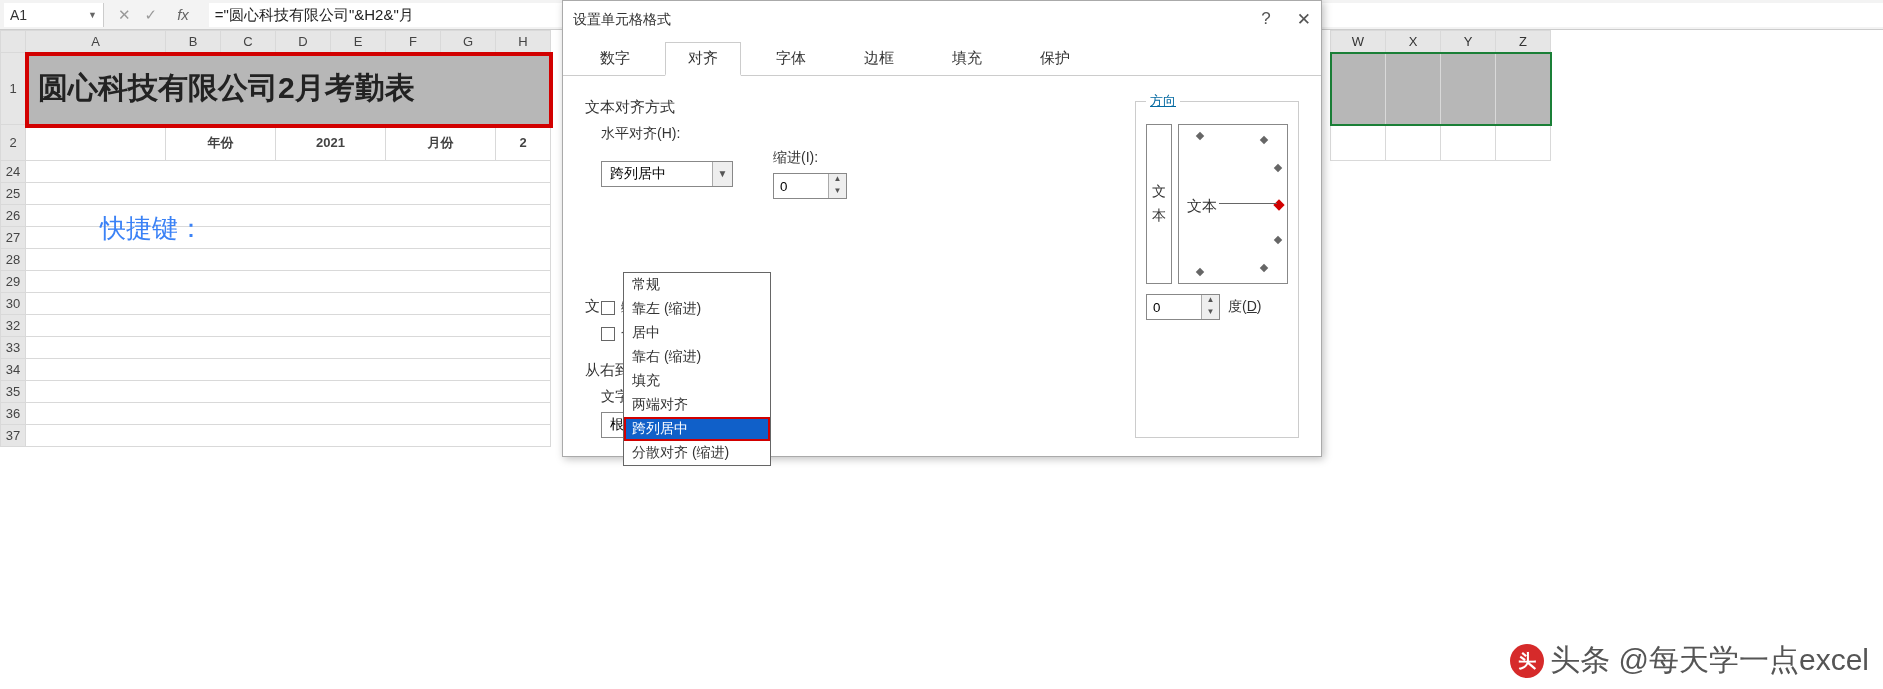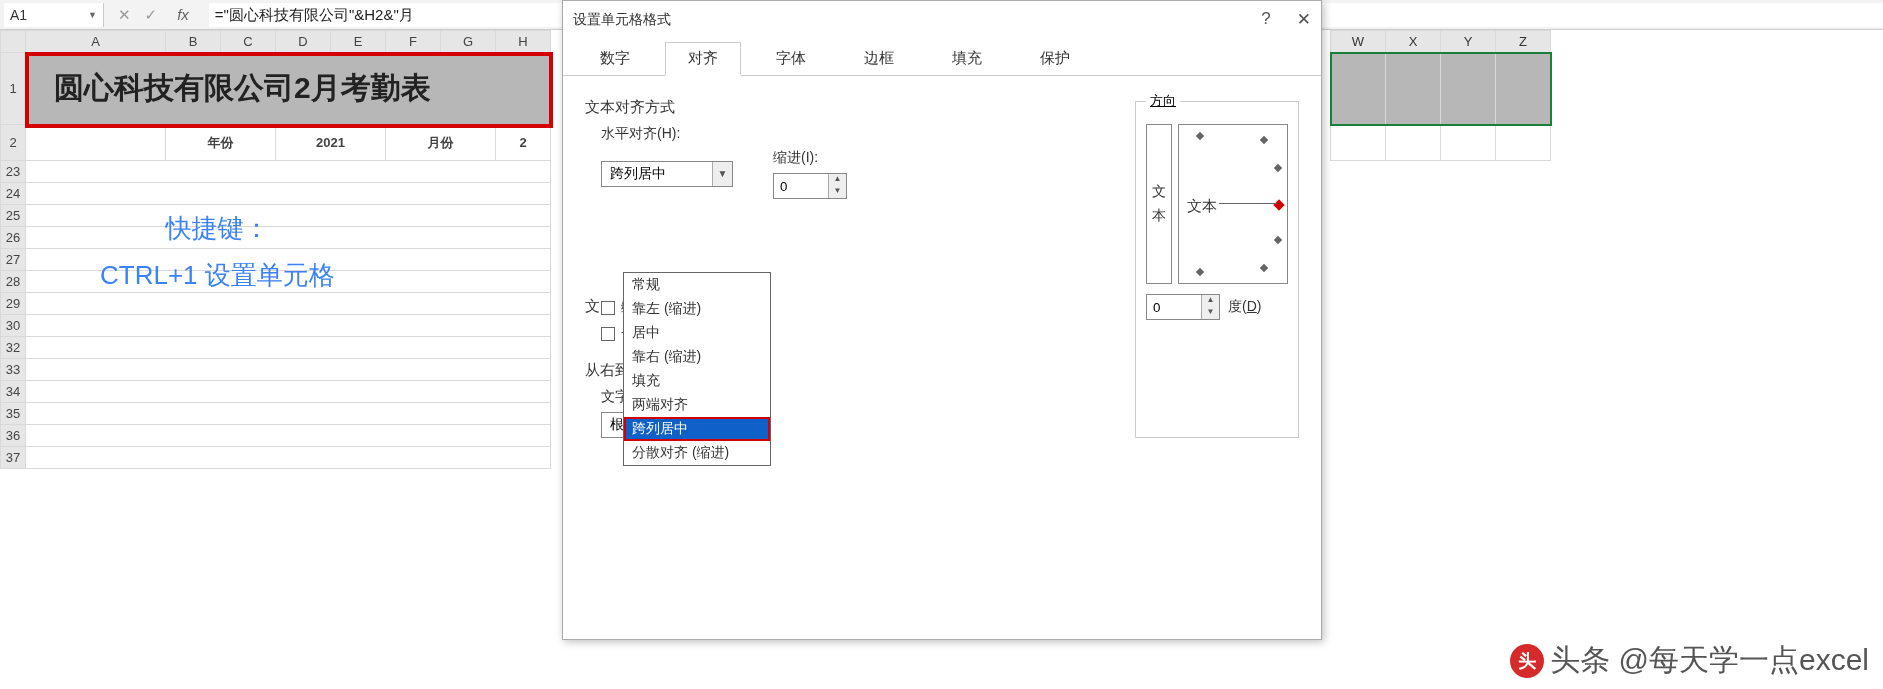--- a/index.html
+++ b/index.html
@@ -15,38 +15,38 @@
 .formula-text { flex:1; padding:2px 6px; background:#fff; height:24px; line-height:20px; font-size:15px; color:#222; }
 .sheet { position:relative; }
 table.grid { border-collapse: collapse; table-layout: fixed; }
 table.grid th, table.grid td { border:1px solid #d9d9d9; background:#fff; font-size:13px; color:#444; text-align:center; }
 table.grid th { background:#e6e6e6; font-weight:normal; height:22px; }
 .row-head { width:25px; background:#e6e6e6; height:22px; font-size:13px; }
 .cell-A { width:140px; }
 .cell-std { width:55px; }
 
 
-.title-row td.merged { height:72px; font-size:30px; font-weight:bold; background:#b7b7b7; color:#222; text-align:left; padding-left:28px; }
+.title-row td.merged { height:72px; font-size:30px; font-weight:bold; background:#b7b7b7; color:#222; text-align:left; padding-left:12px; }
 .sel-outline { position:absolute; border:4px solid #d20000; pointer-events:none; }
 .data-row td { height:36px; font-size:18px; font-weight:bold; }
 .body-rows td { height:22px; }
 
 
 .annot { position:absolute; color:#3b82f6; font-weight:normal; font-size:26px; text-align:center; line-height:1.8; }
 
 
 .right-grid { position:absolute; top:30px; left:1330px; }
 .right-grid table { border-collapse:collapse; }
 .right-grid th { background:#e6e6e6; border:1px solid #d9d9d9; width:55px; height:22px; font-weight:normal; font-size:13px; }
 .right-grid td { border:1px solid #d9d9d9; height:36px; }
 .right-grid .sel-row td { background:#b7b7b7; height:72px; border-bottom:2px solid #1a7f37; }
 .right-grid .sel-row { outline:2px solid #1a7f37; outline-offset:-1px; }
 
 
-.dialog { position:absolute; top:0; left:562px; width:760px; height:640px; background:#fff; border:1px solid #aaa; box-shadow:2px 2px 8px rgba(0,0,0,.25); }
+.dialog { position:absolute; top:0; left:562px; width:760px; height:457px; background:#fff; border:1px solid #aaa; box-shadow:2px 2px 8px rgba(0,0,0,.25); }
 .dlg-title { display:flex; align-items:center; justify-content:space-between; padding:8px 10px 6px; font-size:14px; }
 .dlg-title .controls { display:flex; gap:26px; font-size:17px; color:#555; }
 .tabs { display:flex; gap:12px; padding:0 14px; border-bottom:1px solid #ccc; margin-top:6px; }
 .tab { padding:6px 22px; font-size:15px; color:#333; border:1px solid transparent; border-bottom:none; cursor:pointer; }
 .tab.active { border-color:#ccc; background:#fff; border-bottom:2px solid #fff; margin-bottom:-1px; font-weight:500; }
 .dlg-body { display:flex; padding:16px 22px; gap:32px; }
 .left-col { flex:1; }
 .sect-title { font-size:15px; margin:6px 0 8px; }
 .field-row { display:flex; align-items:center; gap:14px; margin:6px 0 6px 16px; }
 .label { font-size:14px; color:#333; }
@@ -61,21 +61,21 @@
 .dropdown-list { position:absolute; top:180px; left:38px; width:148px; border:1px solid #666; background:#fff; z-index:5; font-size:14px; }
 .dropdown-list .opt { padding:3px 8px; cursor:pointer; }
 .dropdown-list .opt.sel { background:#1060c9; color:#fff; border:2px solid #d20000; padding:1px 6px; }
 
 .checks { margin:100px 0 0 16px; }
 .check-row { display:flex; align-items:center; gap:6px; font-size:14px; margin:8px 0; }
 .check-row .box { width:14px; height:14px; border:1px solid #666; flex-shrink:0; }
 
 
 .dir-group { border:1px solid #ccc; padding:8px 10px 10px; width:160px; }
-.dir-group legend { font-size:13px; padding:0 4px; color:#000000;text-decoration:underline; }
+.dir-group legend { font-size:13px; padding:0 4px; color:#0369a1;text-decoration:underline; }
 .orient { display:flex; gap:6px; margin-top:6px; }
 .orient .vert { width:26px; height:160px; border:1px solid #888; display:flex; flex-direction:column; align-items:center; justify-content:center; gap:6px; font-size:14px; }
 .orient .arc { width:110px; height:160px; border:1px solid #888; position:relative; }
 .orient .arc .txt { position:absolute; left:8px; top:72px; font-size:15px; }
 .orient .arc .dot { position:absolute; width:6px; height:6px; background:#666; transform:rotate(45deg); }
 .orient .arc .rdot { position:absolute; width:8px; height:8px; background:#d20000; transform:rotate(45deg); right:4px; top:76px; }
 .deg-row { display:flex; align-items:center; gap:8px; margin-top:10px; }
 
 
 .wm { position:absolute; right:14px; bottom:8px; font-size:30px; color:#555; font-weight:500; display:flex; align-items:center; gap:6px; }
@@ -119,24 +119,20 @@
   </tr>
   <tr class="data-row">
     <th class="row-head">2</th>
     <td></td>
     <td colspan="2">年份</td>
     <td colspan="2">2021</td>
     <td colspan="2">月份</td>
     <td>2</td>
   </tr>
   <tr class="body-rows">
-          <th class="row-head">23</th>
-          <td colspan="8"></td>
-        </tr>
-  <tr class="body-rows">
           <th class="row-head">24</th>
           <td colspan="8"></td>
         </tr>
   <tr class="body-rows">
           <th class="row-head">25</th>
           <td colspan="8"></td>
         </tr>
   <tr class="body-rows">
           <th class="row-head">26</th>
           <td colspan="8"></td>
@@ -179,21 +175,20 @@
         </tr>
   <tr class="body-rows">
           <th class="row-head">37</th>
           <td colspan="8"></td>
         </tr>
 </tbody>
     </table>
 <div class="sel-outline" style="top:22px; left:25px; width:528px; height:76px;"></div>
 <div class="annot" style="top:175px; left:100px;">
   <div>快捷键：</div>
-  <div>CTRL+1 设置单元格</div>
 </div>
 </div>
 
 <div class="right-grid">
 <table>
   <tbody>
         <tr>
     <th>W</th>
     <th>X</th>
     <th>Y</th>

